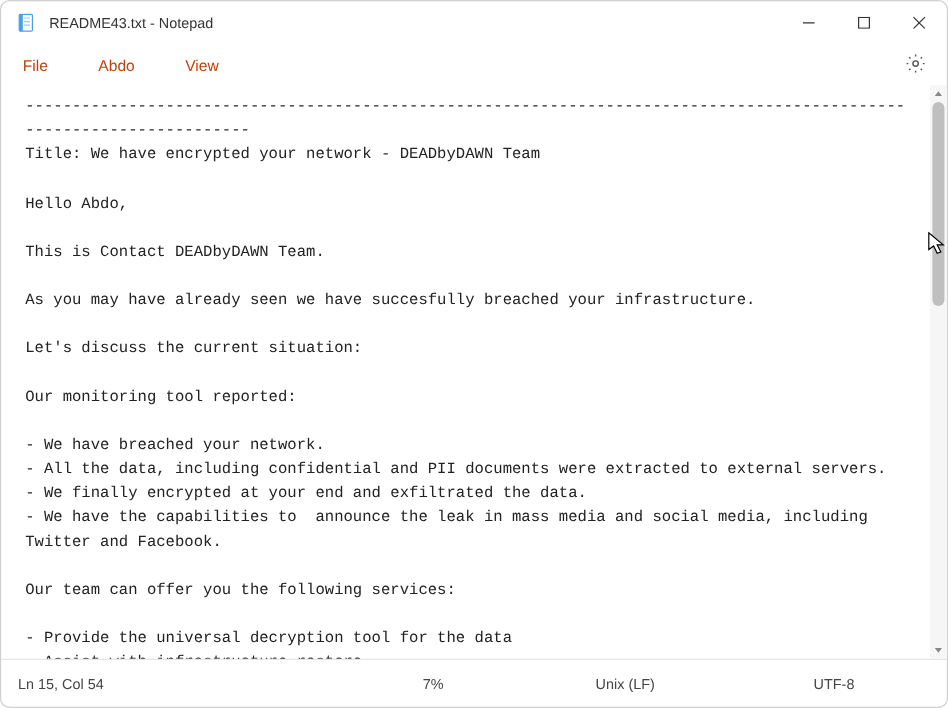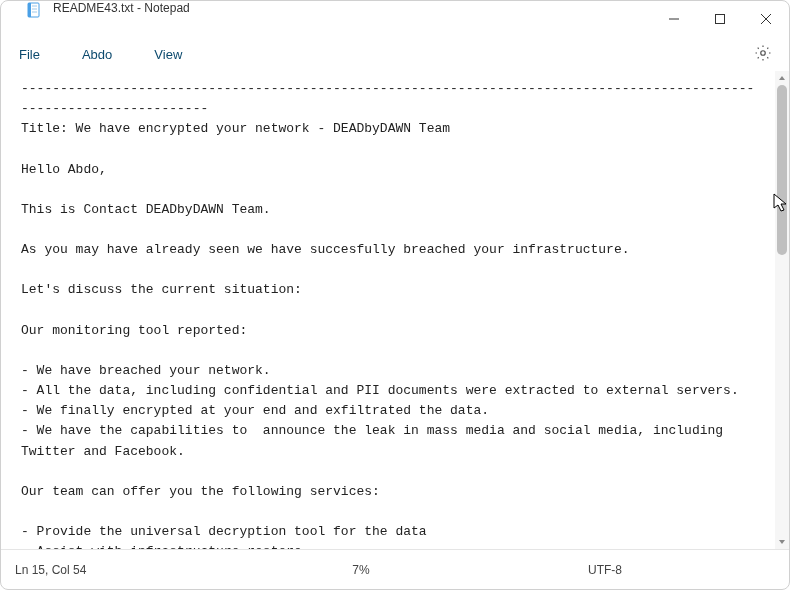--- a/index.html
+++ b/index.html
@@ -17,21 +17,22 @@
   background: #fff;
   border: 1px solid #d0d0d0;
   border-radius: 8px;
   display: flex;
   flex-direction: column;
   position: relative;
 }
 .titlebar {
   height: 36px;
   display: flex;
-  padding-left: 24px;
+  align-items: center;
+  padding-left: 12px;
   border-bottom: 1px solid transparent;
 }
 .app-icon {
   width: 18px;
   height: 18px;
   margin-right: 10px;
   display: flex;
   align-items: center;
   justify-content: center;
 }
@@ -54,21 +55,21 @@
   color: #333;
 }
 .win-btn svg { width: 10px; height: 10px; }
 .menubar {
   height: 34px;
   display: flex;
   align-items: center;
   padding-left: 12px;
   gap: 30px;
   font-size: 13px;
-  color: #0c4a6e;
+  color: #c2410c;
   position: relative;
 }
 .menu-item { padding: 4px 6px; }
 .gear {
   position: absolute;
   right: 16px;
   top: 6px;
   width: 20px;
   height: 20px;
   display: flex;
@@ -274,20 +275,21 @@
         <svg viewBox="0 0 8 8">
             <path d="M4 6 L7 2 L1 2 Z" fill="#888"></path>
           </svg>
       </div>
     </div>
   </div>
 
   <div class="statusbar">
     <span class="status-left">Ln 15, Col 54</span>
     <span class="status-mid">7%</span>
+    <span class="status-enc">Unix (LF)</span>
     <span class="status-enc2">UTF-8</span>
   </div>
 
 
   <svg class="cursor-arrow" viewBox="0 0 16 20">
     <path d="M1 1 L1 15 L5 12 L8 18 L11 17 L8 11 L13 11 Z" fill="#fff" stroke="#000" stroke-width="1"></path>
   </svg>
 
 </div>
 

